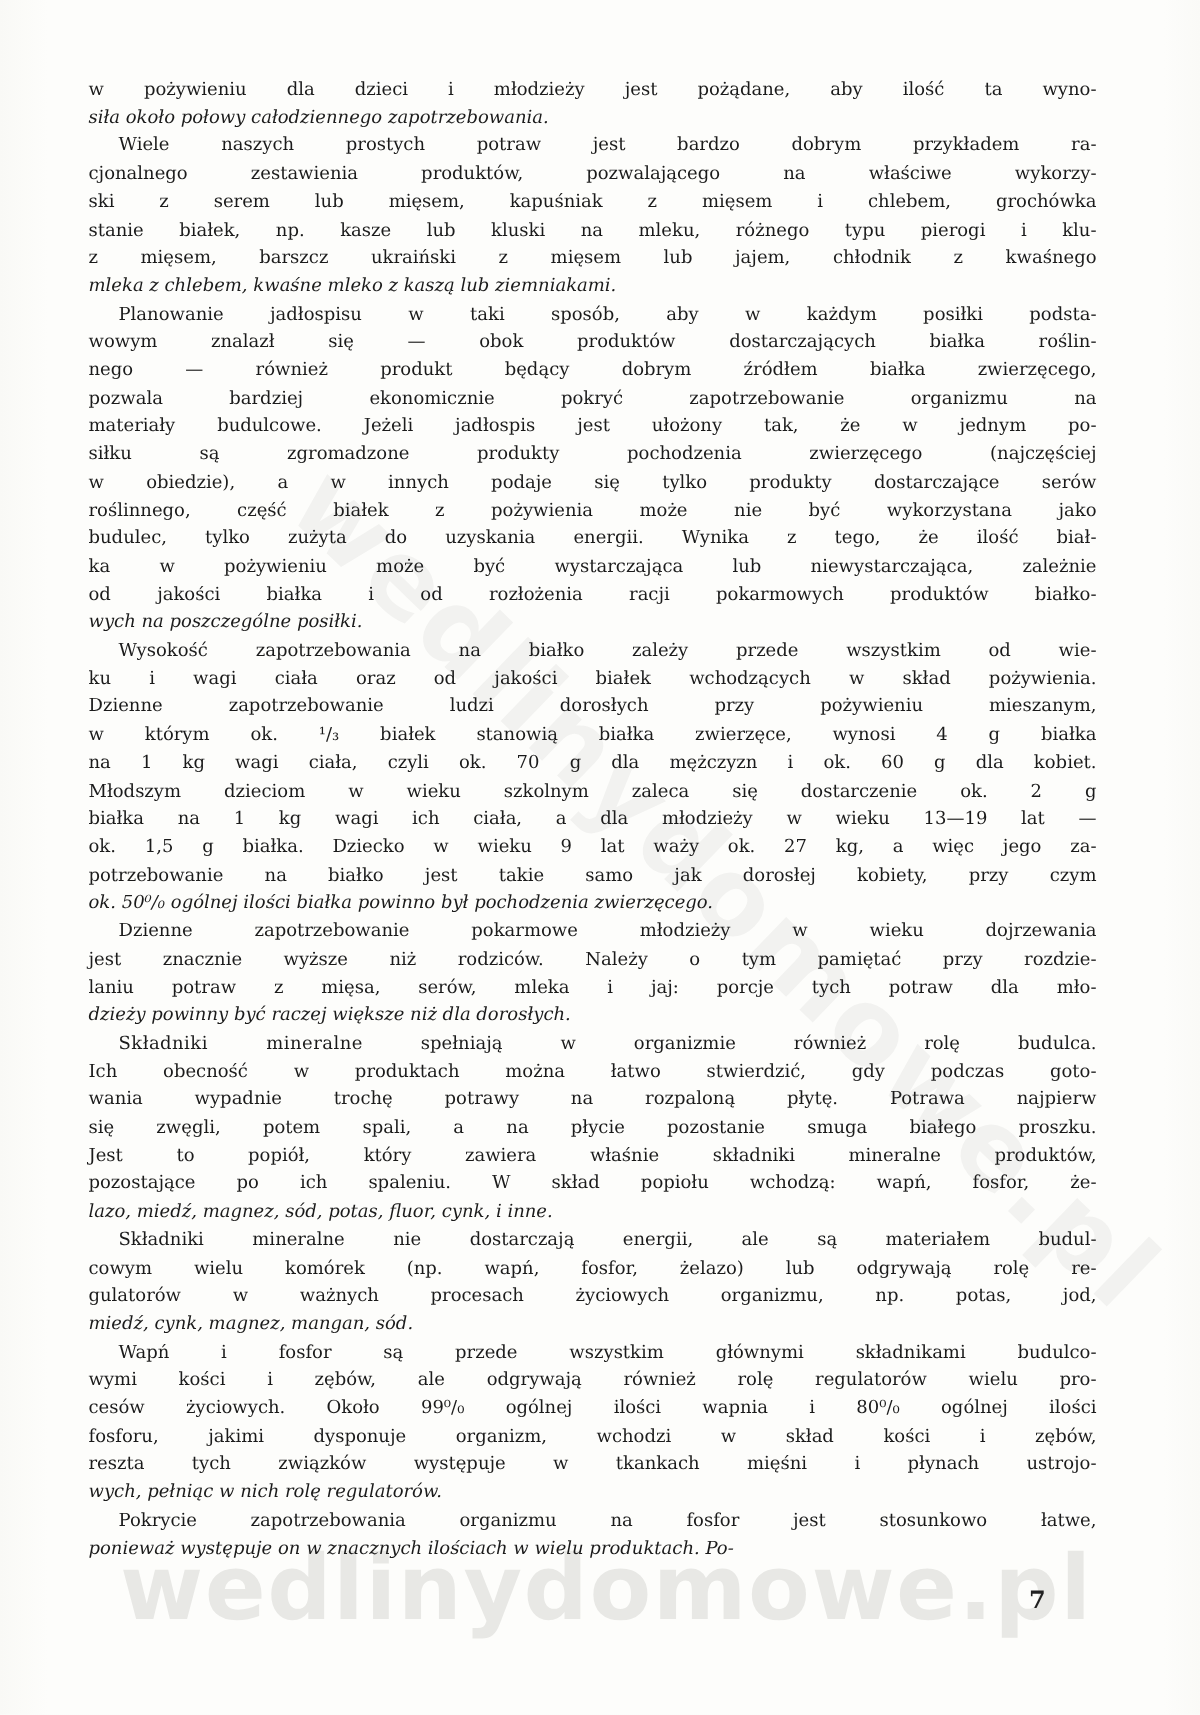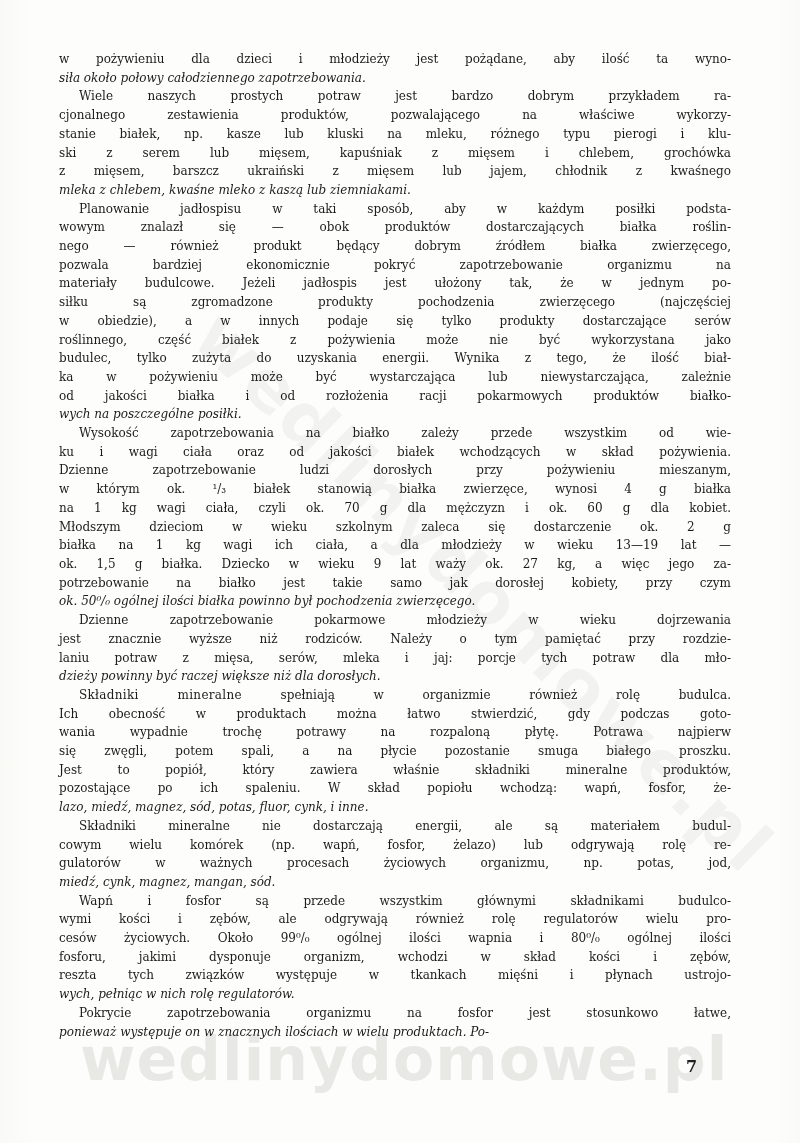--- a/index.html
+++ b/index.html
@@ -96,22 +96,22 @@
   <div class="wm-bottom">wedlinydomowe.pl</div>
 
   <div class="text-block">
       <div class="para">
         <div class="line">w pożywieniu dla dzieci i młodzieży jest pożądane, aby ilość ta wyno-</div>
         <div class="line last">siła około połowy całodziennego zapotrzebowania.</div>
       </div>
       <div class="para">
         <div class="line indent">Wiele naszych prostych potraw jest bardzo dobrym przykładem ra-</div>
         <div class="line">cjonalnego zestawienia produktów, pozwalającego na właściwe wykorzy-</div>
+        <div class="line">ski z serem lub mięsem, kapuśniak z mięsem i chlebem, grochówka</div>
         <div class="line">stanie białek, np. kasze lub kluski na mleku, różnego typu pierogi i klu-</div>
-        <div class="line">ski z serem lub mięsem, kapuśniak z mięsem i chlebem, grochówka</div>
         <div class="line">z mięsem, barszcz ukraiński z mięsem lub jajem, chłodnik z kwaśnego</div>
         <div class="line last">mleka z chlebem, kwaśne mleko z kaszą lub ziemniakami.</div>
       </div>
       <div class="para">
         <div class="line indent">Planowanie jadłospisu w taki sposób, aby w każdym posiłki podsta-</div>
         <div class="line">wowym znalazł się — obok produktów dostarczających białka roślin-</div>
         <div class="line">nego — również produkt będący dobrym źródłem białka zwierzęcego,</div>
         <div class="line">pozwala bardziej ekonomicznie pokryć zapotrzebowanie organizmu na</div>
         <div class="line">materiały budulcowe. Jeżeli jadłospis jest ułożony tak, że w jednym po-</div>
         <div class="line">siłku są zgromadzone produkty pochodzenia zwierzęcego (najczęściej</div>

